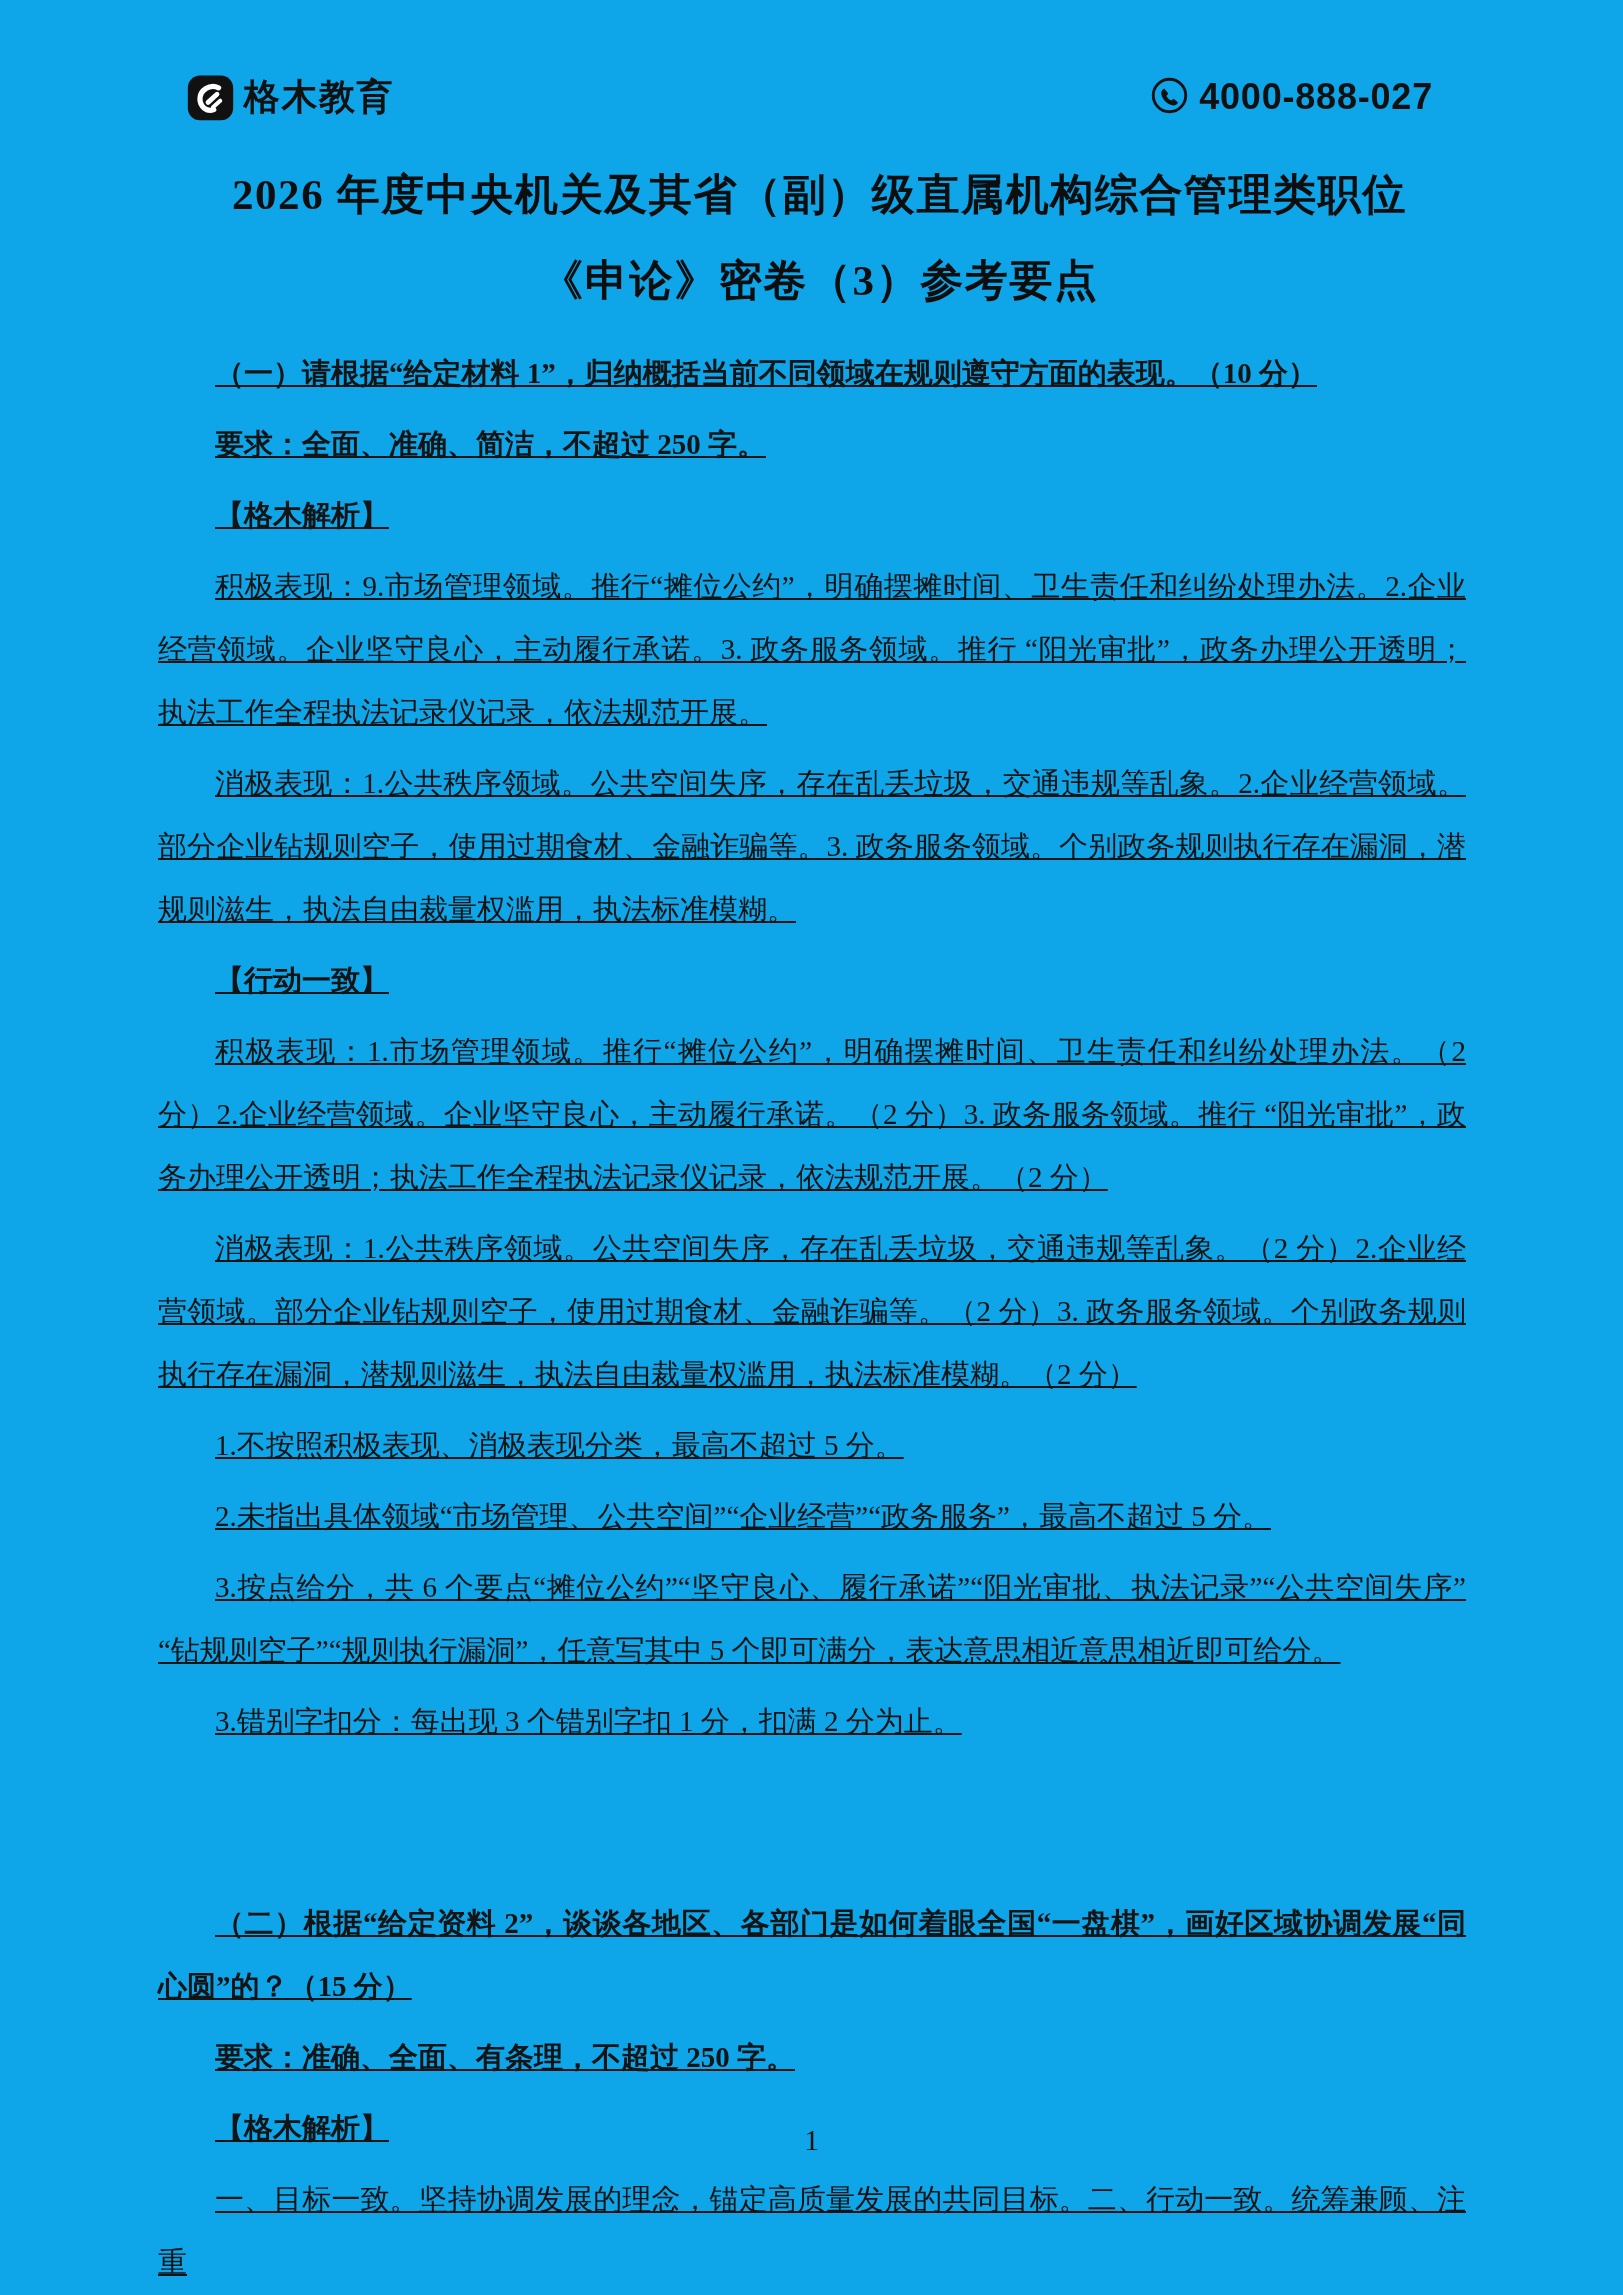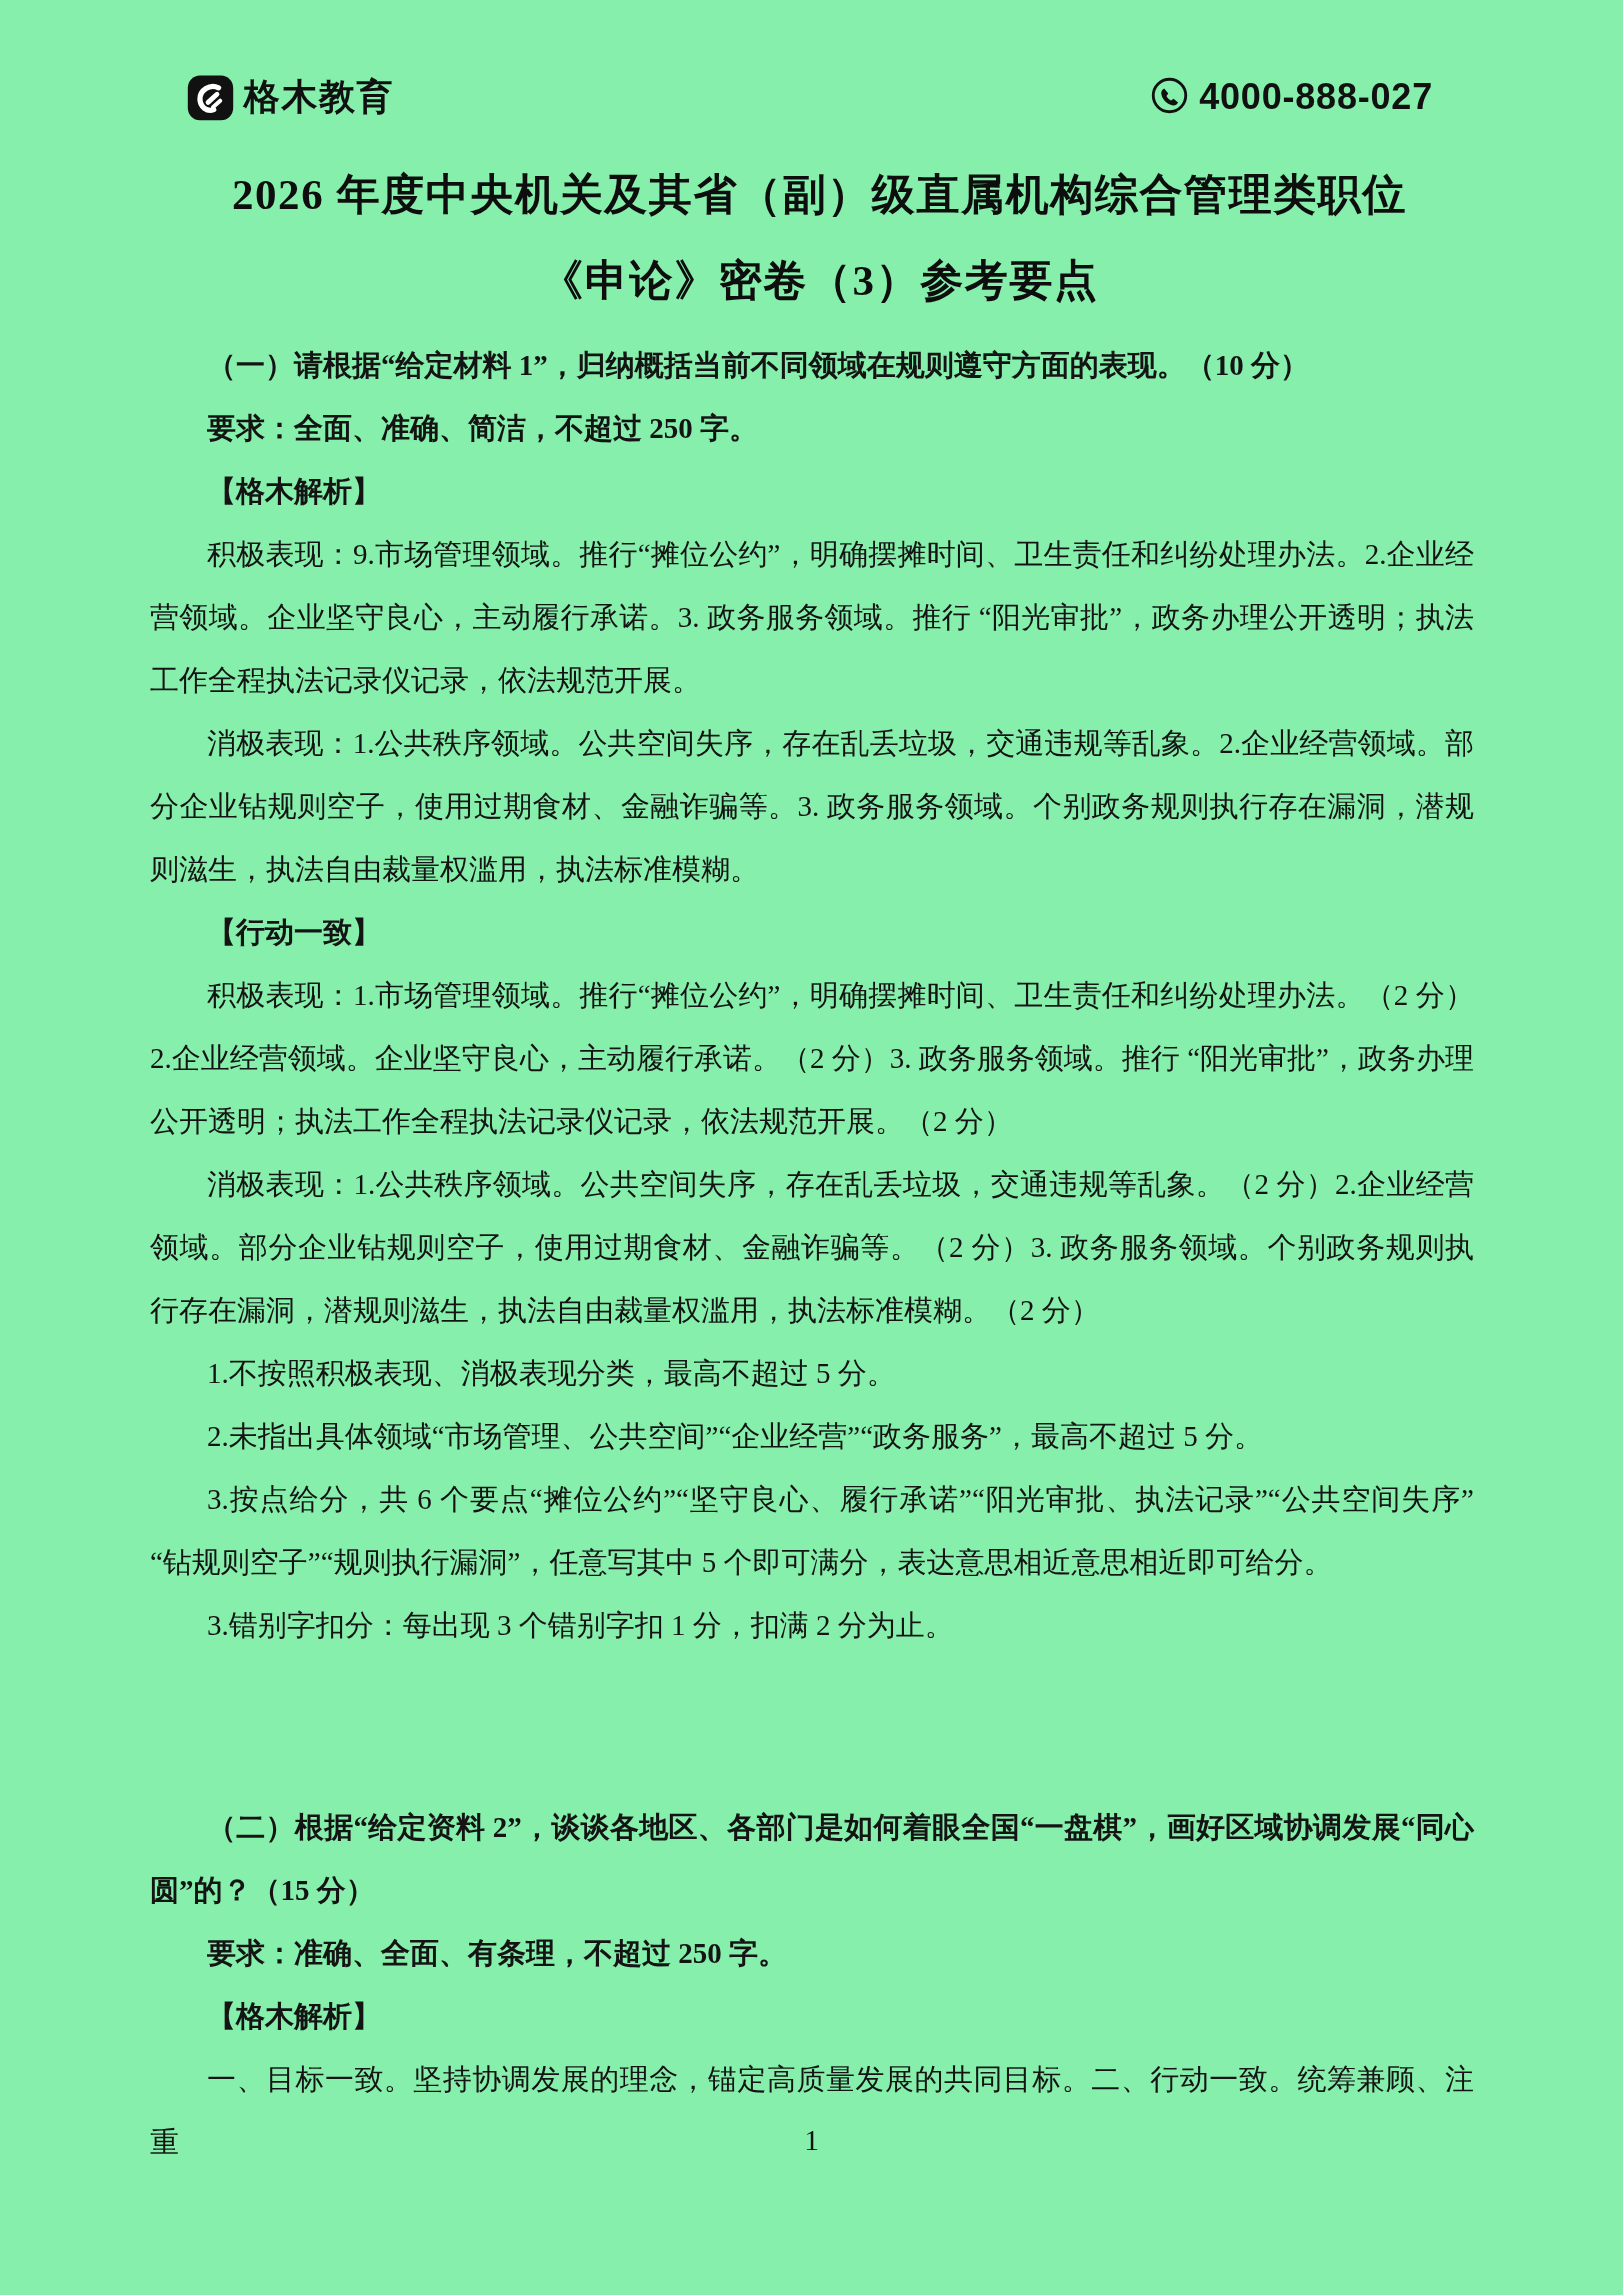--- a/index.html
+++ b/index.html
@@ -1,20 +1,20 @@
 <!DOCTYPE html>
 <html lang="zh" style="font-size:13px"><head>
 <meta charset="utf-8">
 <style>
   html, body { margin: 0; padding: 0; background: #ffffff; }
   .page {
     position: relative;
     width: 1623px;
     height: 2295px;
-    background: #86efac;
+    background: #0ea5e9;
     color: #121212;
     font-family: "Liberation Serif", "DejaVu Serif", serif;
     overflow: hidden;
   }
 
   
   .header {
     position: absolute;
     top: 70px; left: 187px; right: 190px;
     height: 54px;
@@ -56,21 +56,21 @@
   
   .content {
     position: absolute;
     top: 334px; left: 150px;
     width: 1324px;
     font-size: 29px;
     line-height: 63px;
     text-align: justify;
     color: #141414;
   }
-  .content p { margin: 0; text-indent: 57px; }
+  .content p { margin: 8px; text-indent: 57px; text-decoration: underline; }
   .content p.bold { font-weight: bold; }
   .content p.gap-top { margin-top: 139px; }
 
   
   .footer {
     position: absolute;
     top: 2122px; left: 0;
     width: 100%;
     text-align: center;
     font-size: 29.5px;

